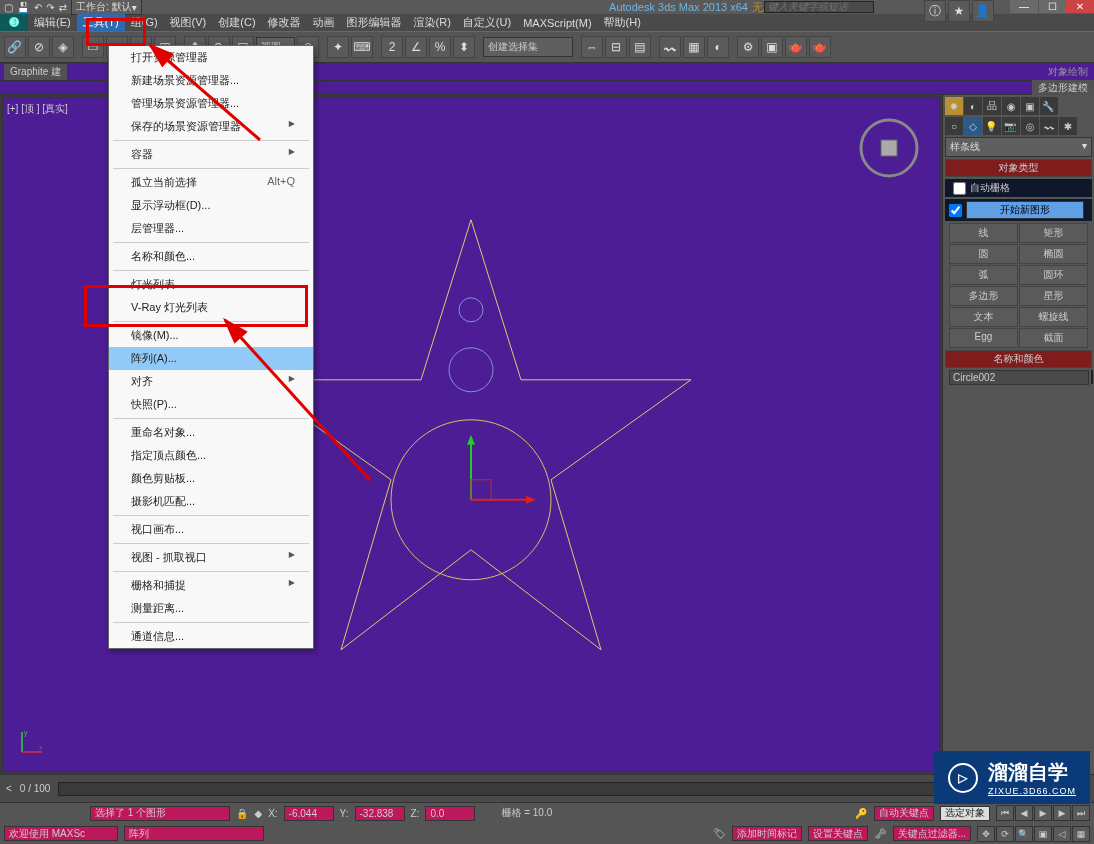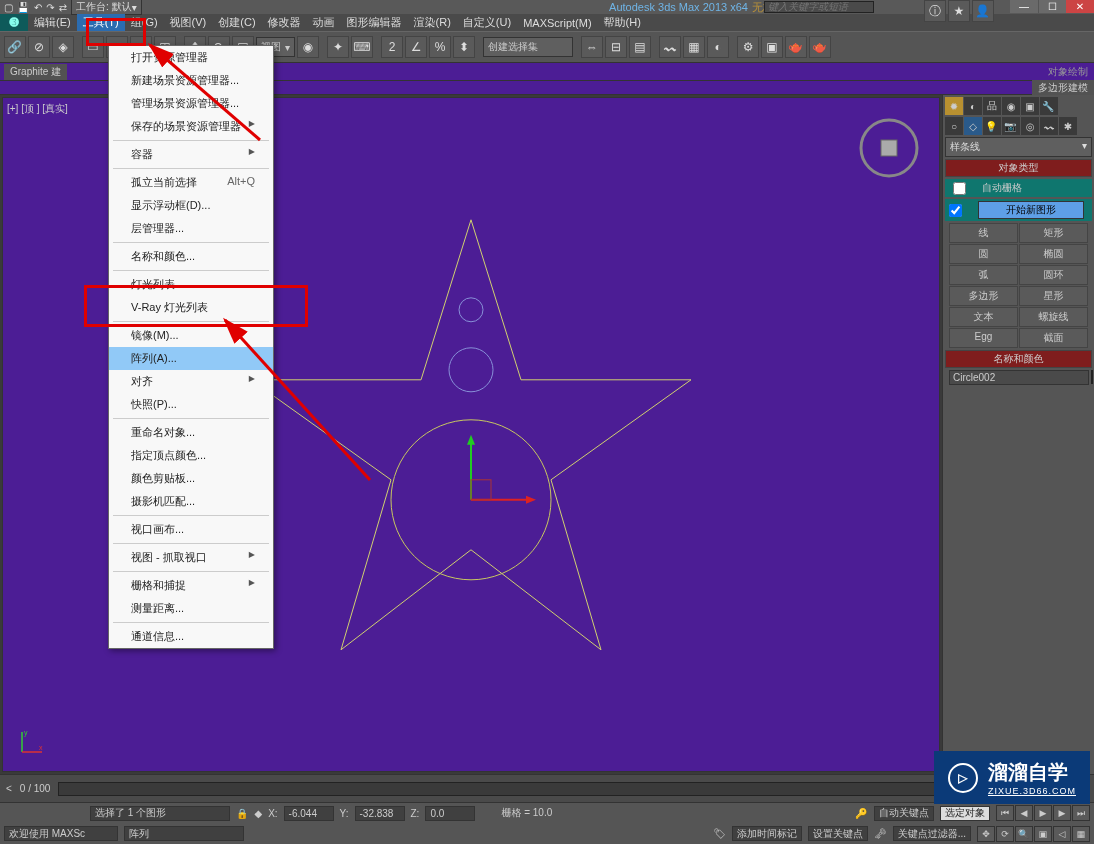--- a/index.html
+++ b/index.html
@@ -34,48 +34,48 @@
 .ribbon-tab { padding: 1px 6px; background: #525252; }
 
 .main { position: absolute; top: 95px; left: 0; right: 0; bottom: 70px; display: flex; }
 .viewport { flex: 1; background: #4c1d95; position: relative; border: 1px solid #333; margin: 2px; }
 .viewport-label { position: absolute; top: 4px; left: 4px; color: #ccc; font-size: 10px; }
 .viewcube { position: absolute; top: 20px; right: 20px; width: 60px; height: 60px; }
 .axis-gizmo { position: absolute; left: 14px; bottom: 14px; width: 30px; height: 30px; }
 
 .star-svg { position: absolute; left: 50%; top: 50%; transform: translate(-50%, -42%); }
 
-.dropdown { position: absolute; left: 108px; top: 45px; width: 166px; background: #f8f8f8; border: 1px solid #666; box-shadow: 2px 2px 6px rgba(0,0,0,0.4); color: #222; font-size: 11px; z-index: 100; }
+.dropdown { position: absolute; left: 108px; top: 45px; width: 206px; background: #f8f8f8; border: 1px solid #666; box-shadow: 2px 2px 6px rgba(0,0,0,0.4); color: #222; font-size: 11px; z-index: 100; }
 .dd-item { padding: 4px 18px 4px 22px; display: flex; justify-content: space-between; cursor: default; }
 .dd-item.highlighted { background: #91c9f7; }
 .dd-sep { height: 1px; background: #ccc; margin: 2px 4px; }
 .dd-sub::after { content: "▶"; font-size: 8px; color: #555; }
 
 .red-box-1 { position: absolute; left: 86px; top: 18px; width: 60px; height: 28px; border: 3px solid #e00000; z-index: 200; pointer-events: none; }
 .red-box-2 { position: absolute; left: 84px; top: 285px; width: 224px; height: 42px; border: 3px solid #e00000; z-index: 200; pointer-events: none; }
 
 .right-panel { width: 152px; background: #555; border-left: 1px solid #333; display: flex; flex-direction: column; gap: 2px; padding: 2px; }
 .rp-icons-row { display: flex; gap: 1px; flex-wrap: wrap; }
 .rp-icon { width: 18px; height: 18px; background: #3a3a3a; display: flex; align-items: center; justify-content: center; font-size: 10px; color: #ccc; }
 .rp-combo { width: 100%; background: #5f5f5f; border: 1px solid #333; color: #ddd; font-size: 10px; padding: 2px 4px; display: flex; justify-content: space-between; }
 .rp-rollout-hdr { background: #7f1d1d; border: 1px solid #444; text-align: center; font-size: 10px; padding: 1px; }
-.rp-check-row { display: flex; align-items: center; gap: 16px; padding: 2px 8px; font-size: 10px; background: #0f766e; }
+.rp-check-row { display: flex; align-items: center; gap: 4px; padding: 2px 8px; font-size: 10px; background: #0f172a; }
 .rp-btn-start { background: #5e9fe6; color: #000; border: 1px solid #333; font-size: 10px; padding: 1px 4px; margin: 2px 8px; text-align: center; }
 .rp-grid { display: grid; grid-template-columns: 1fr 1fr; gap: 1px; padding: 0 4px; }
 .rp-grid .cell { background: #5a5a5a; border: 1px solid #444; text-align: center; font-size: 10px; padding: 2px 0; }
 .rp-name-field { display: flex; gap: 2px; padding: 0 4px; }
 .rp-name-field input { flex: 1; background: #4a4a4a; border: 1px solid #333; color: #ccc; font-size: 10px; padding: 1px 3px; }
 .rp-swatch { width: 14px; height: 14px; background: #4a86c7; border: 1px solid #222; }
 
 .timeline { position: absolute; left: 0; right: 0; bottom: 42px; height: 28px; background: #4a4a4a; border-top: 1px solid #333; display: flex; align-items: center; font-size: 10px; color: #ccc; padding: 0 6px; gap: 8px; }
 .timeline .track { flex: 1; height: 14px; background: #3a3a3a; border: 1px solid #222; position: relative; }
 
 .statusbar { position: absolute; left: 0; right: 0; bottom: 0; height: 42px; background: #555; border-top: 1px solid #333; display: flex; flex-direction: column; font-size: 10px; color: #ccc; }
 .status-row { display: flex; align-items: center; height: 21px; gap: 6px; padding: 0 4px; }
-.status-field { background: #404040; border: 1px solid #333; padding: 1px 4px; height: 15px; display: flex; align-items: center; }
+.status-field { background: #be185d; border: 1px solid #333; padding: 1px 4px; height: 15px; display: flex; align-items: center; }
 .anim-btns { display: flex; gap: 1px; }
 .anim-btn { width: 18px; height: 16px; background: #5a5a5a; border: 1px solid #333; display: flex; align-items: center; justify-content: center; font-size: 9px; }
 
 .watermark { position: absolute; right: 4px; bottom: 40px; background: #0b3a78; color: #fff; padding: 8px 14px; display: flex; align-items: center; gap: 10px; font-size: 20px; font-weight: bold; z-index: 50; }
 .watermark .sub { font-size: 9px; font-weight: normal; display: block; letter-spacing: 1px; text-decoration: underline; }
 .watermark .play-circ { width: 30px; height: 30px; border: 2px solid #fff; border-radius: 50%; display: flex; align-items: center; justify-content: center; font-size: 12px; }
 
 svg.arrow-overlay { position: absolute; inset: 0; z-index: 150; pointer-events: none; }
 </style>
 </head>
@@ -384,21 +384,21 @@
     <div class="anim-btns">
       <div class="anim-btn">⏮</div>
       <div class="anim-btn">◀</div>
       <div class="anim-btn">▶</div>
       <div class="anim-btn">▶</div>
       <div class="anim-btn">⏭</div>
     </div>
   </div>
   <div class="status-row">
     <span class="status-field" style="width:114px">欢迎使用  MAXSc</span>
-    <span class="status-field" style="width:120px">阵列</span>
+    <span class="status-field" style="width:140px">阵列</span>
     <span style="flex:1"></span>
     <span>🏷</span>
     <span class="status-field">添加时间标记</span>
     <span class="status-field">设置关键点</span>
     <span>🗝</span>
     <span class="status-field">关键点过滤器...</span>
     <div class="anim-btns">
       <div class="anim-btn">✥</div>
       <div class="anim-btn">⟳</div>
       <div class="anim-btn">🔍</div>

